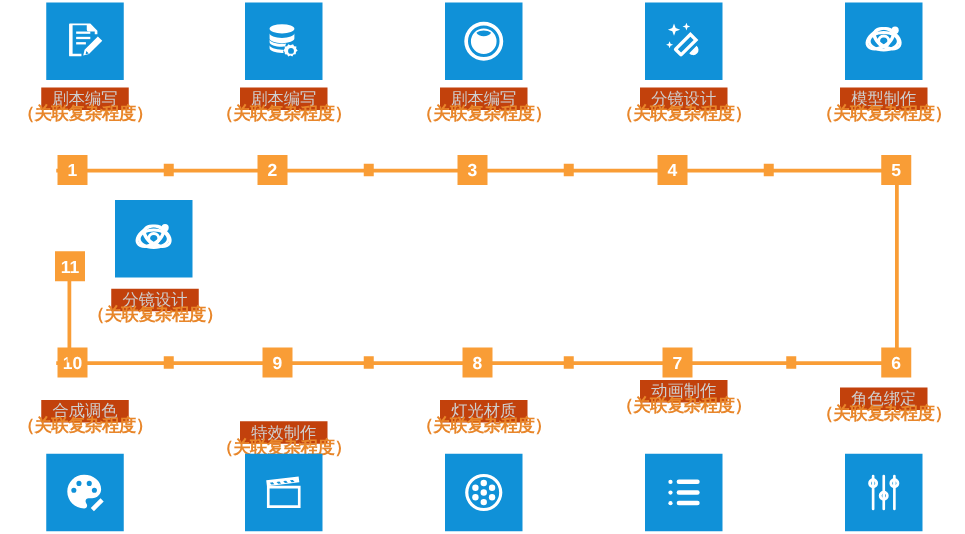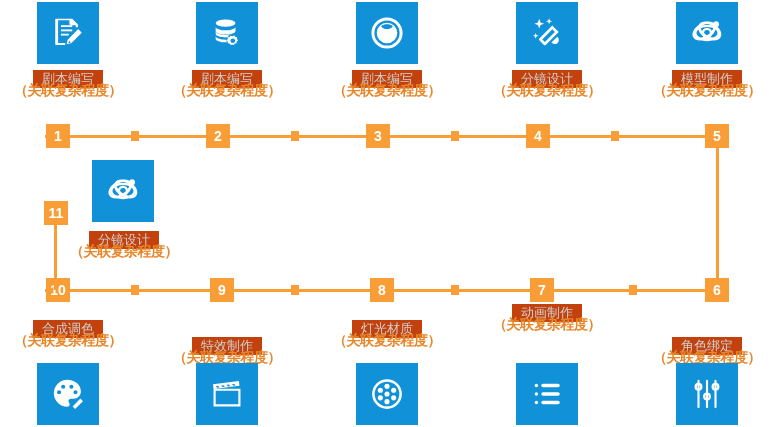--- a/index.html
+++ b/index.html
@@ -236,21 +236,21 @@
   <div class="label-block" style="left:327px; top:320px; width:120px;">
     <span class="label-title">灯光材质</span>
     <span class="label-sub">（关联复杂程度）</span>
   </div>
 
   <div class="label-block" style="left:487px; top:304px; width:120px;">
     <span class="label-title">动画制作</span>
     <span class="label-sub">（关联复杂程度）</span>
   </div>
 
-  <div class="label-block" style="left:647px; top:337px; width:120px;">
+  <div class="label-block" style="left:647px; top:310px; width:120px;">
     <span class="label-title">角色绑定</span>
     <span class="label-sub">（关联复杂程度）</span>
   </div>
 
   <div class="icon-tile" style="left:37px; top:363px;">
     <span>
       <svg viewBox="0 0 48 48" aria-hidden="true">
         <path d="M23 4 C12.5 4 4 12.5 4 23 s8.5 19 19 19 c1.9 0 3.4 -1.5 3.4 -3.4 c0 -0.9 -0.35 -1.7 -0.9 -2.3 c-0.53 -0.6 -0.87 -1.4 -0.87 -2.3 c0 -1.9 1.5 -3.4 3.4 -3.4 h4 c5.6 0 10.2 -4.6 10.2 -10.2 C42.2 11 33.6 4 23 4 z m-11.6 20.4 a2.9 2.9 0 1 1 0 -5.8 a2.9 2.9 0 0 1 0 5.8 z m5.8 -7.8 a2.9 2.9 0 1 1 0 -5.8 a2.9 2.9 0 0 1 0 5.8 z m11.6 0 a2.9 2.9 0 1 1 0 -5.8 a2.9 2.9 0 0 1 0 5.8 z m5.8 7.8 a2.9 2.9 0 1 1 0 -5.8 a2.9 2.9 0 0 1 0 5.8 z"></path>
         <path d="M41.5 30.5 l3.6 3.6 l-11 11 l-3.6 -3.6 z"></path>
       </svg>

